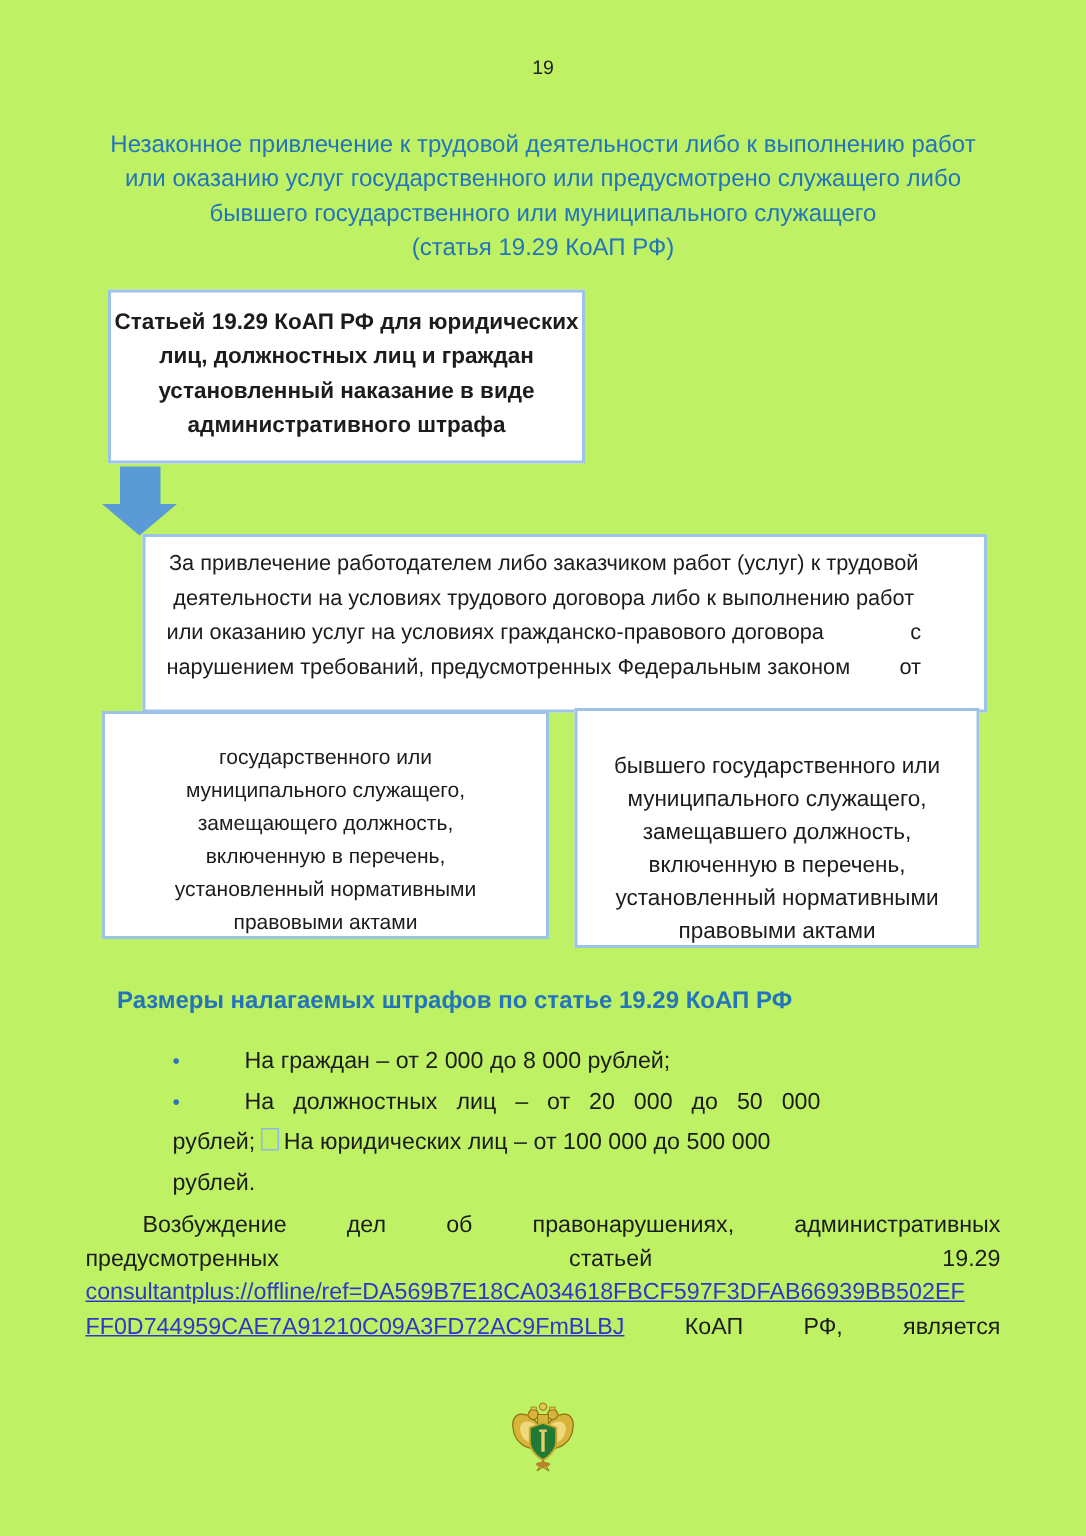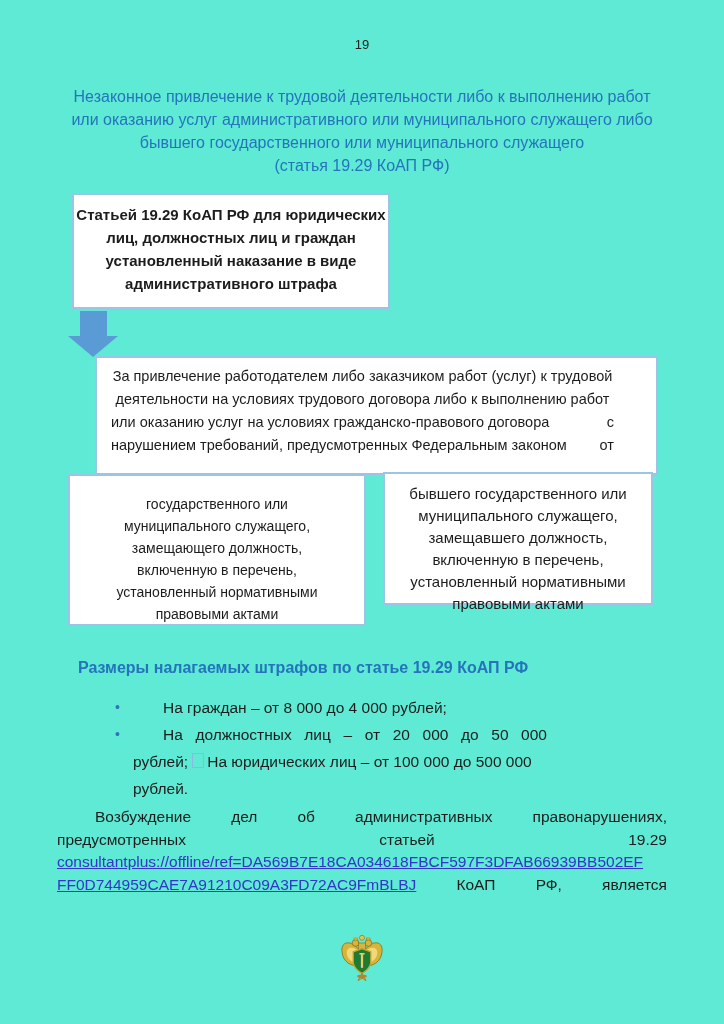--- a/index.html
+++ b/index.html
@@ -1,19 +1,19 @@
 <!DOCTYPE html>
 <html><head>
 <meta charset="utf-8">
 <style>
   html,body{margin:0;padding:0;background:#e9e9e9;}
   .page{
     position:relative;
     width:724px;height:1024px;
-    background:#5eead4;
+    background:#bef264;
     margin:0 auto;
     font-family:"Liberation Sans","DejaVu Sans",sans-serif;
     color:#1c1c1c;
     overflow:hidden;
   }
   .page-number{
     position:absolute;top:37px;left:0;right:0;
     text-align:center;font-size:13px;color:#222;
   }
   .doc-title{
@@ -27,52 +27,52 @@
     text-align:center;color:#1c1c1c;
     box-sizing:border-box;
   }
   .box1{left:72px;top:193px;width:318px;height:116px;font-size:15px;line-height:23px;padding-top:8px;font-weight:bold;}
   .arrow-stem{position:absolute;left:80px;top:311px;width:27px;height:25px;background:#5b9bd5;}
   .arrow-head{position:absolute;left:68px;top:336px;width:0;height:0;
     border-left:25px solid transparent;border-right:25px solid transparent;border-top:21px solid #5b9bd5;}
   .box2{left:95px;top:356px;width:563px;height:119px;font-size:14.5px;line-height:23px;padding:7px 42px 0 14px;}
   .b2row{display:flex;justify-content:space-between;}
   .box3{left:68px;top:474px;width:298px;height:152px;font-size:14px;line-height:22px;padding-top:17px;}
-  .box4{left:383px;top:472px;width:270px;height:133px;font-size:15px;line-height:22px;padding-top:9px;}
+  .box4{left:383px;top:472px;width:270px;height:160px;font-size:15px;line-height:22px;padding-top:26px;}
   .fines-heading{
     position:absolute;left:78px;top:659px;
     font-weight:bold;font-size:16px;color:#2474bc;
   }
   .fine-list{position:absolute;left:115px;top:694px;width:432px;font-size:15.5px;line-height:27px;}
   .li{display:flex;}
   .li .dot{width:48px;flex:0 0 48px;color:#2e75b6;font-size:14px;}
   .li .li-text{flex:1;}
   .justify-line{text-align:justify;text-align-last:justify;}
-  .cont{margin-left:18px;}
+  .cont{margin-left:0;}
   .glyph-box{
     display:inline-block;width:10px;height:13px;
     border:1px solid #8fb8e0;vertical-align:-1px;margin:0 3px 0 4px;
   }
   .para{position:absolute;left:57px;top:806px;width:610px;font-size:15.5px;line-height:22.5px;}
   .pline{display:flex;justify-content:space-between;}
   .pline .indent{margin-left:38px;text-align:center;}
   .hyperlink{color:#3434c8;text-decoration:underline;cursor:pointer;}
   .link-line{display:block;white-space:nowrap;}
   .emblem{position:absolute;left:338px;top:931px;width:48px;height:56px;}
 </style>
 </head>
 <body>
 
 <div class="page">
 
   <div class="page-number">19</div>
 
   <div class="doc-title">
     <div>Незаконное привлечение к трудовой деятельности либо к выполнению работ</div>
-    <div>или оказанию услуг административного или муниципального служащего либо</div>
+    <div>или оказанию услуг государственного или предусмотрено служащего либо</div>
     <div>бывшего государственного или муниципального служащего</div>
     <div>(статья 19.29 КоАП РФ)</div>
   </div>
 
   <div class="box box1">
     <div>Статьей 19.29 КоАП РФ для юридических</div>
     <div>лиц, должностных лиц и граждан</div>
     <div>установленный наказание в виде</div>
     <div>административного штрафа</div>
   </div>
@@ -109,37 +109,37 @@
     <div>включенную в перечень,</div>
     <div>установленный нормативными</div>
     <div>правовыми актами</div>
   </div>
 
   <div class="fines-heading">Размеры налагаемых штрафов по статье 19.29 КоАП РФ</div>
 
   <div class="fine-list">
     <div class="li">
       <span class="dot">•</span>
-      <span class="li-text">На граждан – от 8 000 до 4 000 рублей;</span>
+      <span class="li-text">На граждан – от 2 000 до 8 000 рублей;</span>
     </div>
     <div class="li">
       <span class="dot">•</span>
       <span class="li-text justify-line">На должностных лиц – от 20 000 до 50 000</span>
     </div>
     <div class="cont"><span>рублей;</span><span class="glyph-box"></span><span>На юридических лиц – от 100 000 до 500 000</span></div>
     <div class="cont">рублей.</div>
   </div>
 
   <div class="para">
     <div class="pline">
       <span class="indent">Возбуждение</span>
       <span>дел</span>
       <span>об</span>
+      <span>правонарушениях,</span>
       <span>административных</span>
-      <span>правонарушениях,</span>
     </div>
     <div class="pline">
       <span>предусмотренных</span>
       <span>статьей</span>
       <span>19.29</span>
     </div>
     <div class="link-line hyperlink">consultantplus://offline/ref=DA569B7E18CA034618FBCF597F3DFAB66939BB502EF</div>
     <div class="pline">
       <span class="hyperlink">FF0D744959CAE7A91210C09A3FD72AC9FmBLBJ</span>
       <span>КоАП</span>

